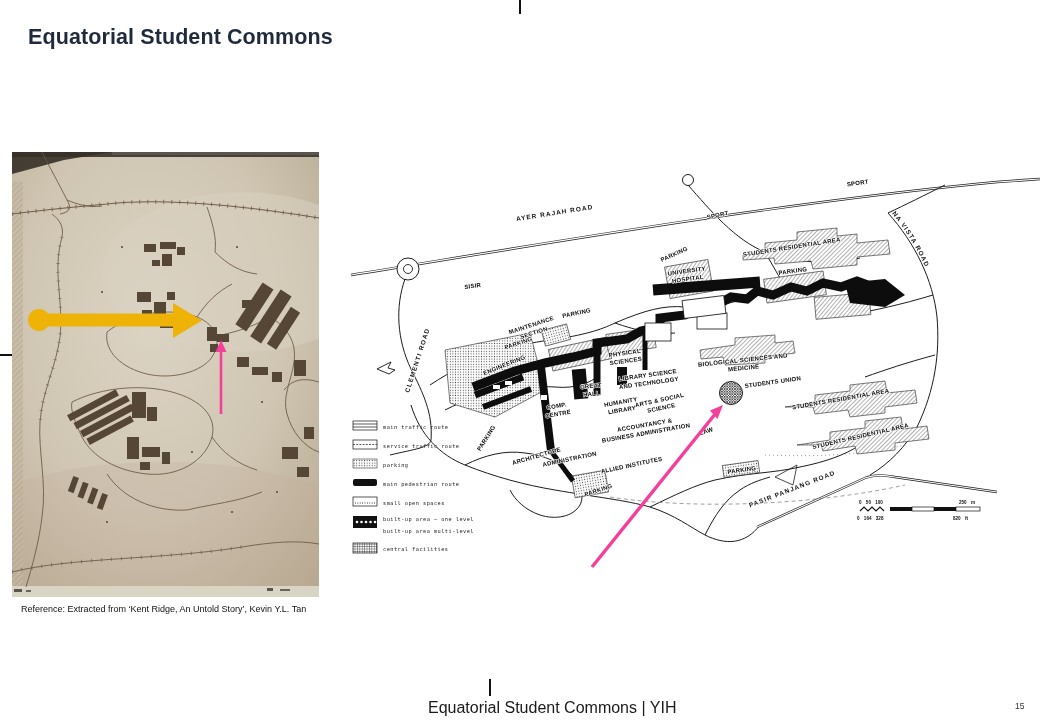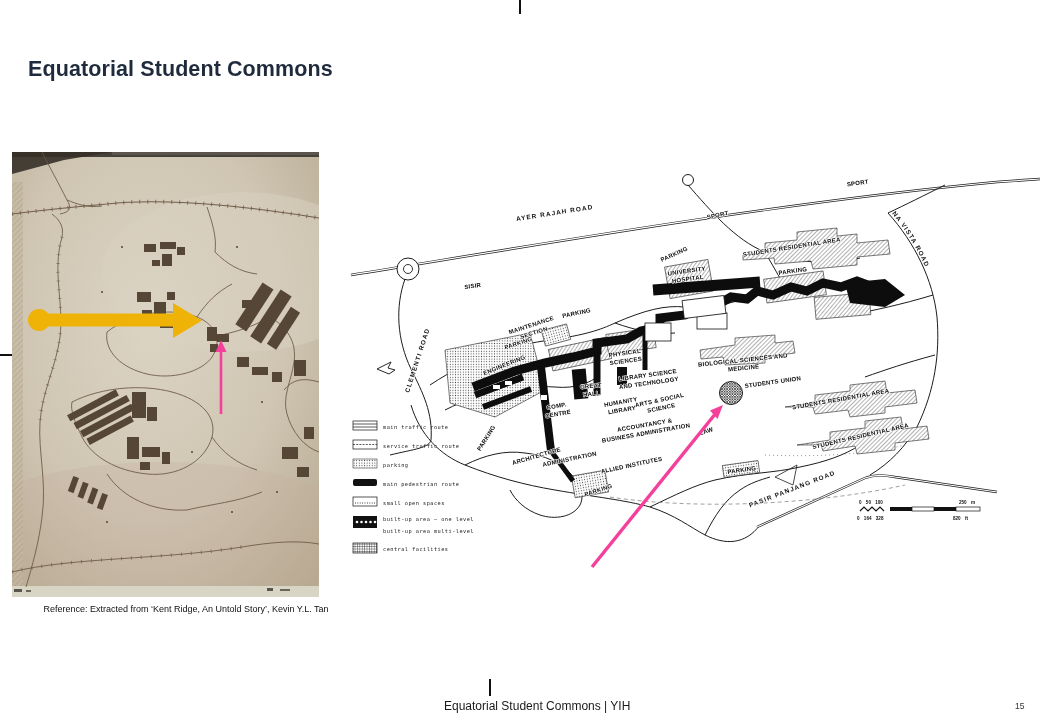--- a/index.html
+++ b/index.html
@@ -1,22 +1,22 @@
 <!DOCTYPE html>
 <html><head>
 <meta charset="utf-8">
 <style>
   html,body{margin:0;padding:0;background:#fff;}
   .slide{position:relative;width:1040px;height:720px;background:#fff;overflow:hidden;
          font-family:"Liberation Sans",sans-serif;}
   .title{position:absolute;left:28px;top:22px;font-size:21.5px;font-weight:700;
-         color:#1f2b3c;line-height:30px;letter-spacing:.1px;margin-top:32px;}
+         color:#1f2b3c;line-height:30px;letter-spacing:.1px;}
   .mark{position:absolute;background:#111;}
-  .ref{position:absolute;left:21px;top:604px;width:330px;font-size:9px;color:#111;text-align:center;}
-  .footer{position:absolute;left:427px;top:699px;font-size:12px;color:#1a1a1a;padding-left:17px;}
+  .ref{position:absolute;left:21px;top:604px;width:330px;font-size:9px;color:#111;}
+  .footer{position:absolute;left:411px;top:699px;font-size:16px;color:#1a1a1a;padding-left:17px;}
   .pagenum{position:absolute;left:1015px;top:701px;font-size:8.5px;color:#333;}
   .leftfig{position:absolute;left:12px;top:152px;width:307px;height:445px;}
   .rightfig{position:absolute;left:345px;top:155px;width:695px;height:435px;}
   
   .lbl{font:700 6px "Liberation Sans",sans-serif;fill:#0a0a0a;letter-spacing:.25px;
        paint-order:stroke;stroke:#fff;stroke-width:1.1px;stroke-linejoin:round;}
   .roadlbl{font:700 6.4px "Liberation Sans",sans-serif;fill:#111;letter-spacing:1.1px;
        paint-order:stroke;stroke:#fff;stroke-width:1px;}
   .leg{font:5.3px "DejaVu Sans Mono",monospace;fill:#222;letter-spacing:.45px;}
   .scl{font:700 4.6px "Liberation Sans",sans-serif;fill:#111;word-spacing:3px;}

